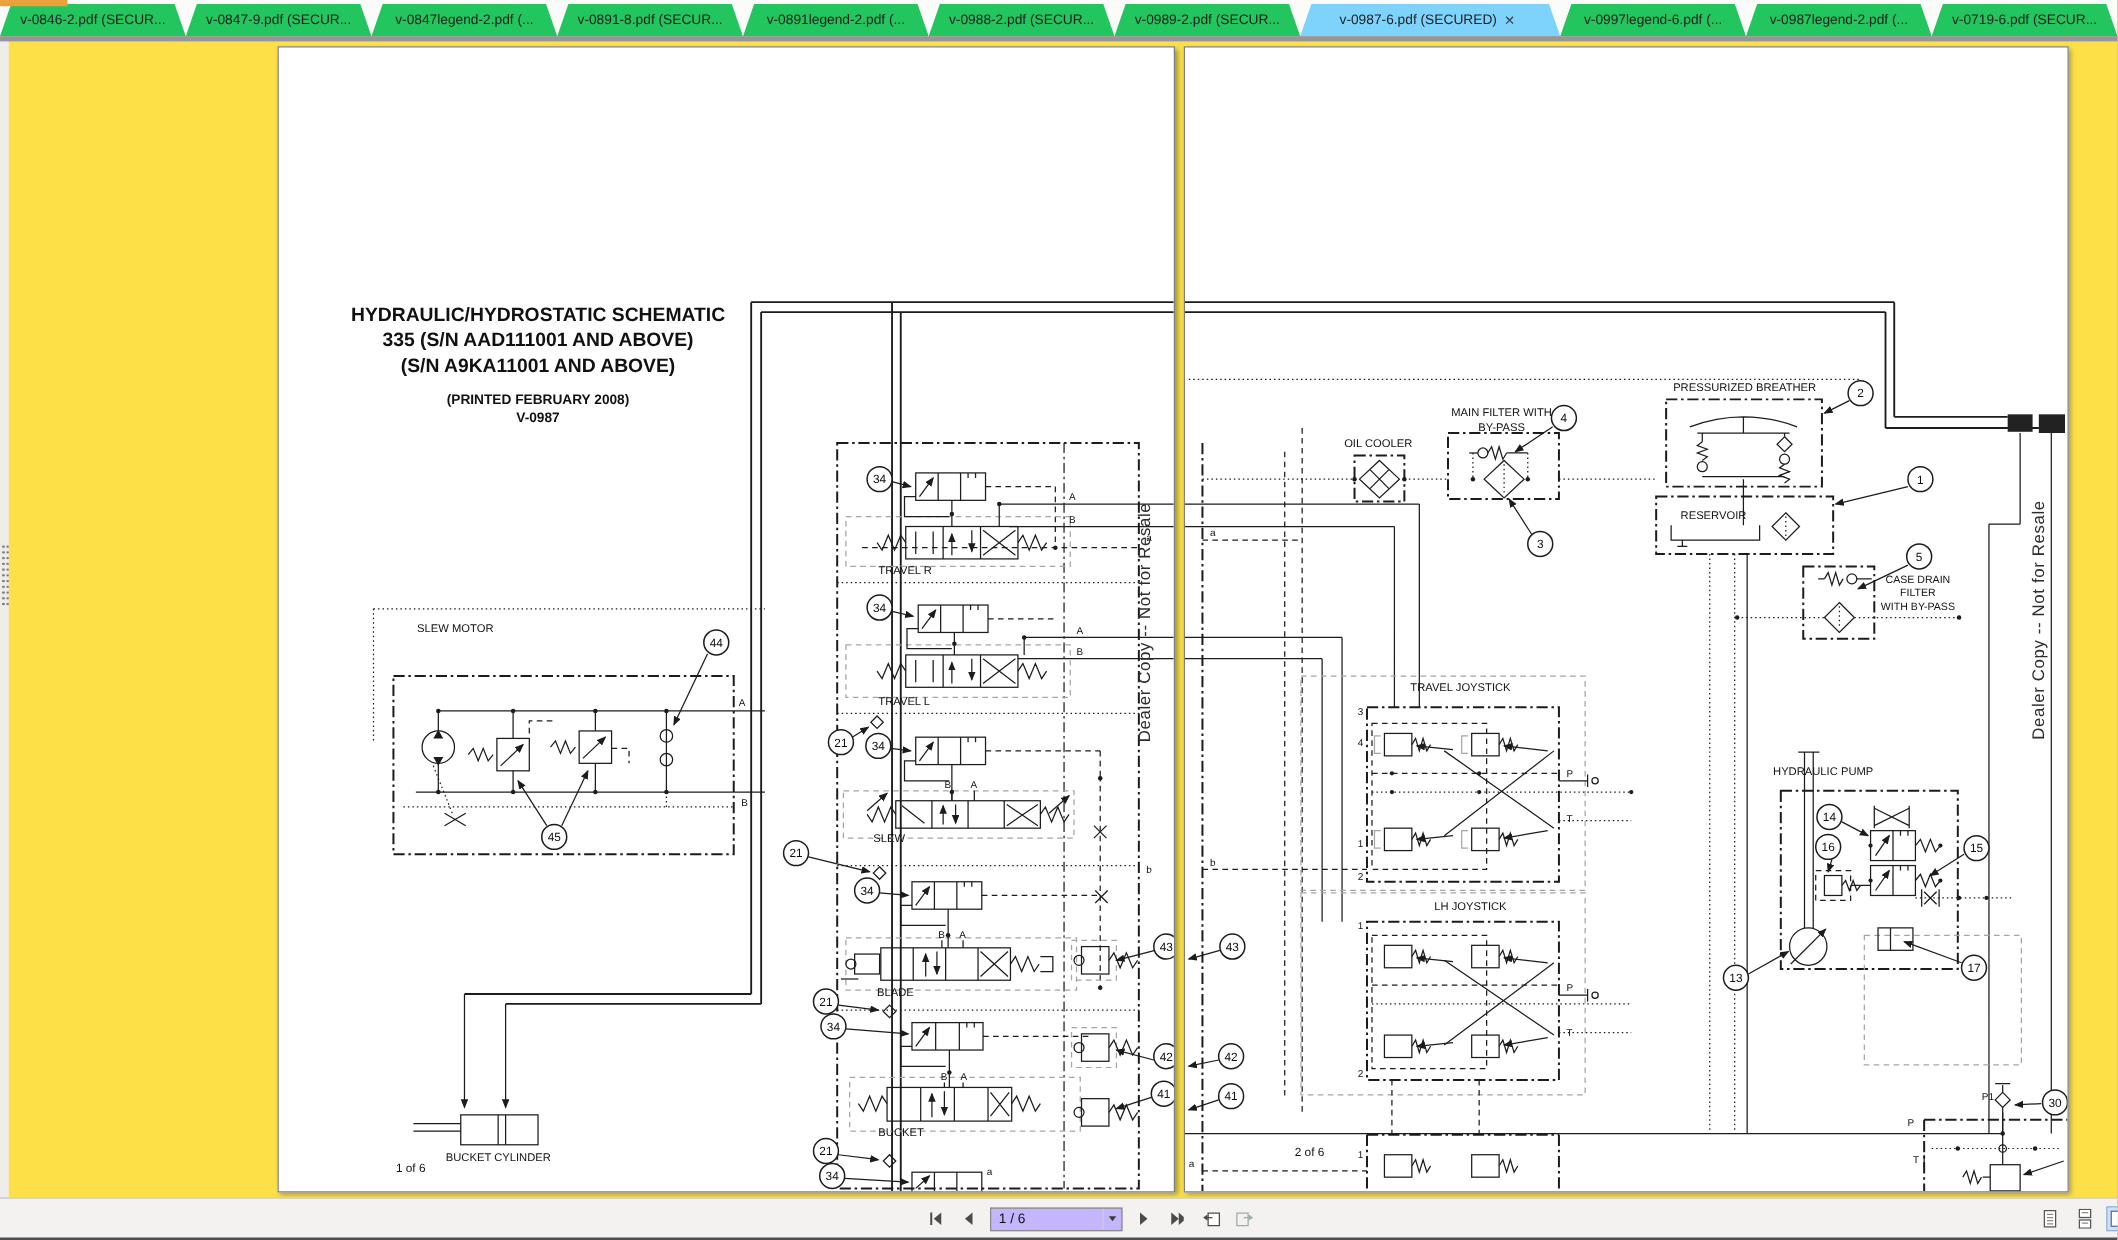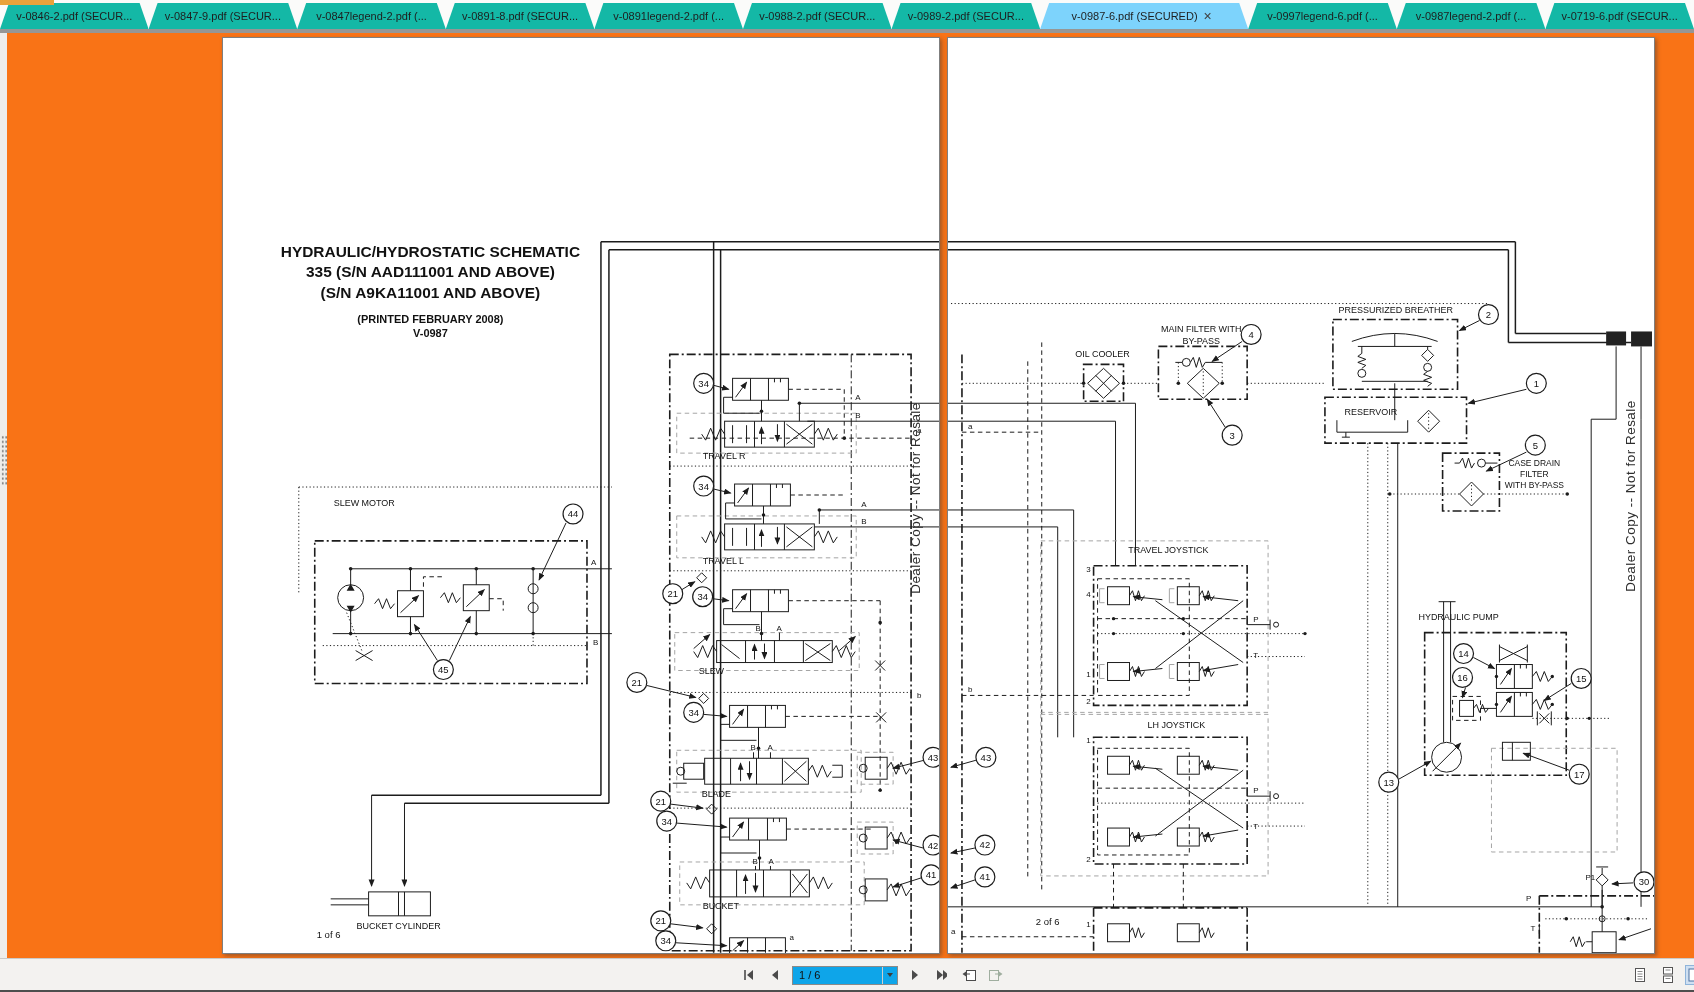--- a/index.html
+++ b/index.html
@@ -3,32 +3,32 @@
 <meta charset="utf-8">
 <style>
   html,body{margin:0;padding:0}
   body{width:1694px;height:992px;position:relative;overflow:hidden;background:#ababab;
        font-family:"Liberation Sans",sans-serif;color:#1a1a1a}
 
   
   .top-chrome{position:absolute;top:0;left:0;right:0;height:29px;background:#fbfbfa;z-index:3}
   .orange-frag{position:absolute;top:0;left:0;width:54px;height:5px;background:#e9a23b;z-index:6}
   .tab-row{position:absolute;top:0;left:0;right:0;height:29px;display:flex;z-index:4}
-  .tab{position:relative;flex:1 1 0;min-width:0;height:26px;margin-top:3px;background:#14b8a6;
+  .tab{position:relative;flex:1 1 0;min-width:0;height:26px;margin-top:3px;background:#22c55e;
        clip-path:polygon(9px 0,calc(100% - 9px) 0,100% 100%,0 100%);
        display:flex;align-items:center;justify-content:center;
        filter:drop-shadow(0 0 0.7px #a9a8a6)}
   .tab.active{background:#7dd3fc;flex:1.4 1 0}
   .tab-label{font-size:11px;color:#1e1e1e;white-space:nowrap;overflow:hidden;padding:0 11px}
   .tab.active .tab-label{padding-right:6px}
   .tab-close{font-size:14px;color:#3f3f3f;margin-right:16px;line-height:1}
   .tabbar-bottom{position:absolute;top:29px;left:0;right:0;height:4px;background:#969695;z-index:5}
 
   
-  .viewer{position:absolute;top:33px;left:0;right:0;bottom:34px;background:#f97316;overflow:hidden}
+  .viewer{position:absolute;top:33px;left:0;right:0;bottom:34px;background:#fde047;overflow:hidden}
   .left-strip{position:absolute;left:0;top:0;bottom:0;width:7px;background:#eeedeb}
   .grip{position:absolute;left:1px;top:402px;width:6px;height:50px;
         background-image:radial-gradient(circle,#7d7d7d 0.9px,transparent 1.2px);
         background-size:3.5px 4.6px}
   .page{position:absolute;top:4px;height:917px;background:#fff;border:1px solid #7f7f7f;
         box-sizing:border-box;box-shadow:2px 2px 4px rgba(55,55,55,.45)}
   .page svg{display:block;width:100%;height:100%}
   #page-one{left:222px;width:718px}
   #page-two{left:947px;width:708px}
 
@@ -54,21 +54,21 @@
   svg .pg{font-size:9.5px}
   svg .co circle{fill:#fff;stroke:#1c1c1c;stroke-width:1.2}
   svg .wm{font-size:13.5px;fill:#2d2d2d;text-anchor:middle;letter-spacing:.5px}
 
   
   .bottom-bar{position:absolute;left:0;right:0;bottom:0;height:34px;background:#f3f2f0;
               border-top:1px solid #cbcac8;box-sizing:border-box}
   .bottom-edge{position:absolute;left:0;right:0;bottom:0;height:2px;background:#4e4e4e}
   .nav-group{position:absolute;left:738px;top:5px;display:flex;align-items:center;gap:7px;height:22px}
   .nav-btn{width:20px;height:20px;display:flex;align-items:center;justify-content:center}
-  .page-combo{width:106px;height:19px;border:1px solid #8b8a88;background:#0ea5e9;display:flex;
+  .page-combo{width:106px;height:19px;border:1px solid #8b8a88;background:#c4b5fd;display:flex;
               align-items:center;font-size:11px;color:#111;padding-left:6px;box-sizing:border-box}
   .combo-caret{margin-left:auto;width:14px;height:100%;display:flex;align-items:center;
                justify-content:center;border-left:1px solid #cfcecd}
   .caret-down{width:0;height:0;border-left:3.5px solid transparent;border-right:3.5px solid transparent;
               border-top:4.5px solid #3c3c3c}
   .view-group{position:absolute;left:1629px;top:6px;display:flex;align-items:center;gap:6px}
   .view-btn{width:22px;height:20px;display:flex;align-items:center;justify-content:center;
             border:1px solid transparent;box-sizing:border-box}
   .view-btn.active{background:#cfe0f2;border-color:#8fb4da}
   .zoom-text{font-size:11.5px;color:#2c2c2c;margin-left:5px;white-space:nowrap}

